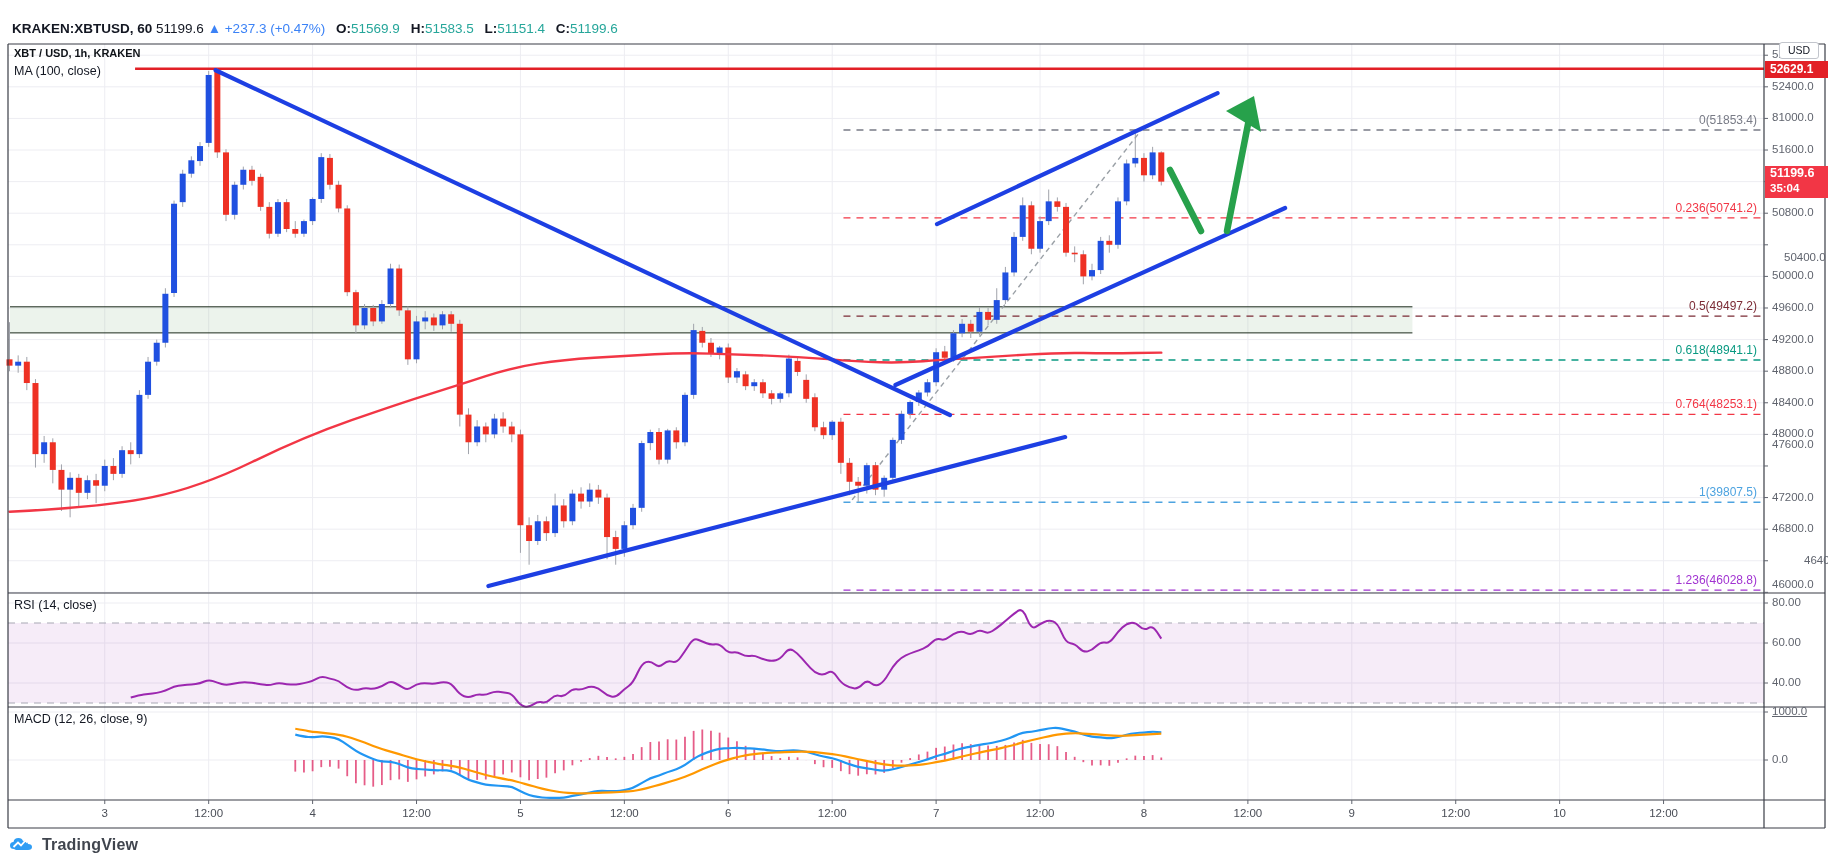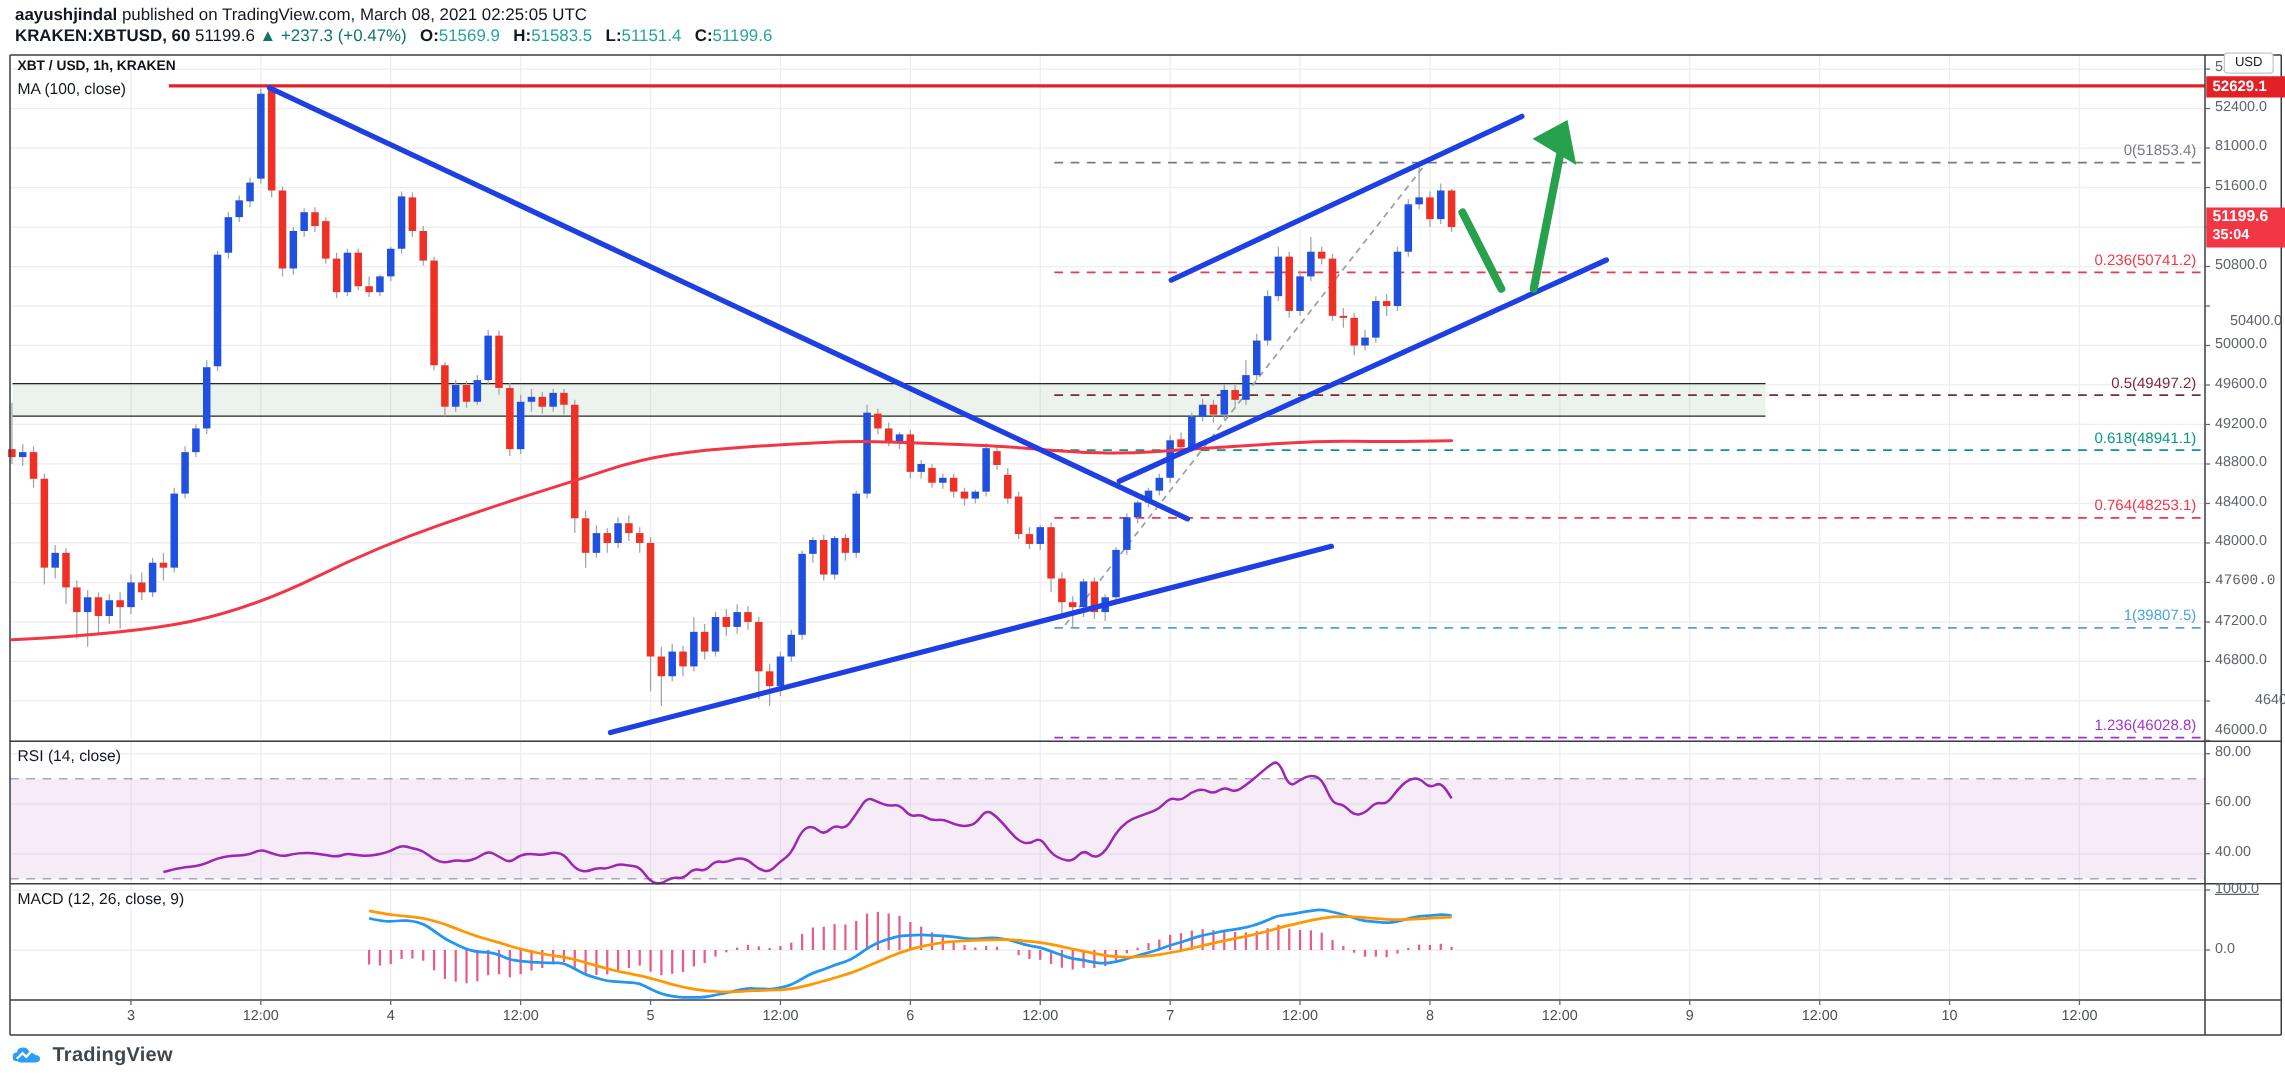--- a/index.html
+++ b/index.html
@@ -2,21 +2,21 @@
 <html><head>
 <meta charset="utf-8">
 <style>
   html,body{margin:0;padding:0;background:#fff;}
   .stage{position:relative;width:1828px;height:867px;background:#fff;overflow:hidden;
          font-family:"Liberation Sans",sans-serif;color:#131722;}
   .hline1{position:absolute;left:12px;top:4px;font-size:13.5px;color:#131722;white-space:nowrap;}
   .hline1 b{font-weight:bold;}
   .hline2{position:absolute;left:12px;top:21px;font-size:13.5px;color:#131722;white-space:nowrap;}
   .hline2 .sym{font-weight:bold;}
-  .hline2 .chg{color:#0f766e;}
+  .hline2 .chg{color:#3b82f6;}
   .hline2 .ok{font-weight:bold;margin-left:7px;}
   .hline2 .ov{color:#26a69a;}
   svg{position:absolute;left:0;top:0;}
   .legend1{position:absolute;left:14px;top:47px;font-size:11px;font-weight:bold;color:#0f1318;}
   .legend2{position:absolute;left:14px;top:64px;font-size:12.5px;color:#131722;}
   .rsilab{position:absolute;left:14px;top:598px;font-size:12.5px;color:#131722;}
   .macdlab{position:absolute;left:14px;top:712px;font-size:12.5px;color:#131722;}
   .axlab{position:absolute;left:1772px;font-size:11.5px;color:#60646e;white-space:nowrap;}
   .tmlab{position:absolute;top:807px;font-size:11.5px;color:#4a4e57;transform:translateX(-50%);}
   .fiblab{position:absolute;font-size:12px;white-space:nowrap;transform:translateX(-100%);}
@@ -25,21 +25,20 @@
   .tag{position:absolute;left:1765px;color:#fff;font-weight:bold;text-align:left;padding-left:5px;}
   .tag.last{top:166px;width:58px;height:32px;background:#f23645;font-size:12.5px;line-height:15px;}
   .tag.lvl{top:61px;width:58px;height:17px;background:#e22026;font-size:12px;line-height:17px;}
   .logo{position:absolute;left:10px;top:836px;display:flex;align-items:center;}
   .logo .txt{font-size:16px;font-weight:bold;color:#40454e;margin-left:6px;letter-spacing:.2px;}
 </style>
 </head>
 <body>
 
 <div class="stage">
-  <div class="hline1"><b>aayushjindal</b><span> published on TradingView.com, March 08, 2021 02:25:05 UTC</span></div>
   <div class="hline2">
     <span class="sym">KRAKEN:XBTUSD, 60</span>
     <span>51199.6</span>
     <span class="chg">▲ +237.3 (+0.47%)</span>
     <span class="ok">O:</span><span class="ov">51569.9</span>
     <span class="ok">H:</span><span class="ov">51583.5</span>
     <span class="ok">L:</span><span class="ov">51151.4</span>
     <span class="ok">C:</span><span class="ov">51199.6</span>
   </div>
 
@@ -530,21 +529,21 @@
   <div class="legend1">XBT / USD, 1h, KRAKEN</div>
   <div class="legend2">MA (100, close)</div>
   <div class="rsilab">RSI (14, close)</div>
   <div class="macdlab">MACD (12, 26, close, 9)</div>
 
   <div id="price-axis">
       <div class="axlab" style="top: 578px;">46000.0</div>
       <div class="axlab" style="top: 553.758px; margin-left: 32px;">46400.0</div>
       <div class="axlab" style="top: 522.163px;">46800.0</div>
       <div class="axlab" style="top: 490.567px;">47200.0</div>
-      <div class="axlab" style="top: 458px; font-family: Liberation Mono, monospace;">47600.0</div>
+      <div class="axlab" style="top: 438px;">47600.0</div>
       <div class="axlab" style="top: 427.376px;">48000.0</div>
       <div class="axlab" style="top: 395.78px;">48400.0</div>
       <div class="axlab" style="top: 364.185px;">48800.0</div>
       <div class="axlab" style="top: 332.589px;">49200.0</div>
       <div class="axlab" style="top: 300.994px;">49600.0</div>
       <div class="axlab" style="top: 269.398px;">50000.0</div>
       <div class="axlab" style="top: 251px; padding-left: 12px;">50400.0</div>
       <div class="axlab" style="top: 206.207px;">50800.0</div>
       <div class="axlab" style="top: 174.611px;">51200.0</div>
       <div class="axlab" style="top: 143.016px;">51600.0</div>

